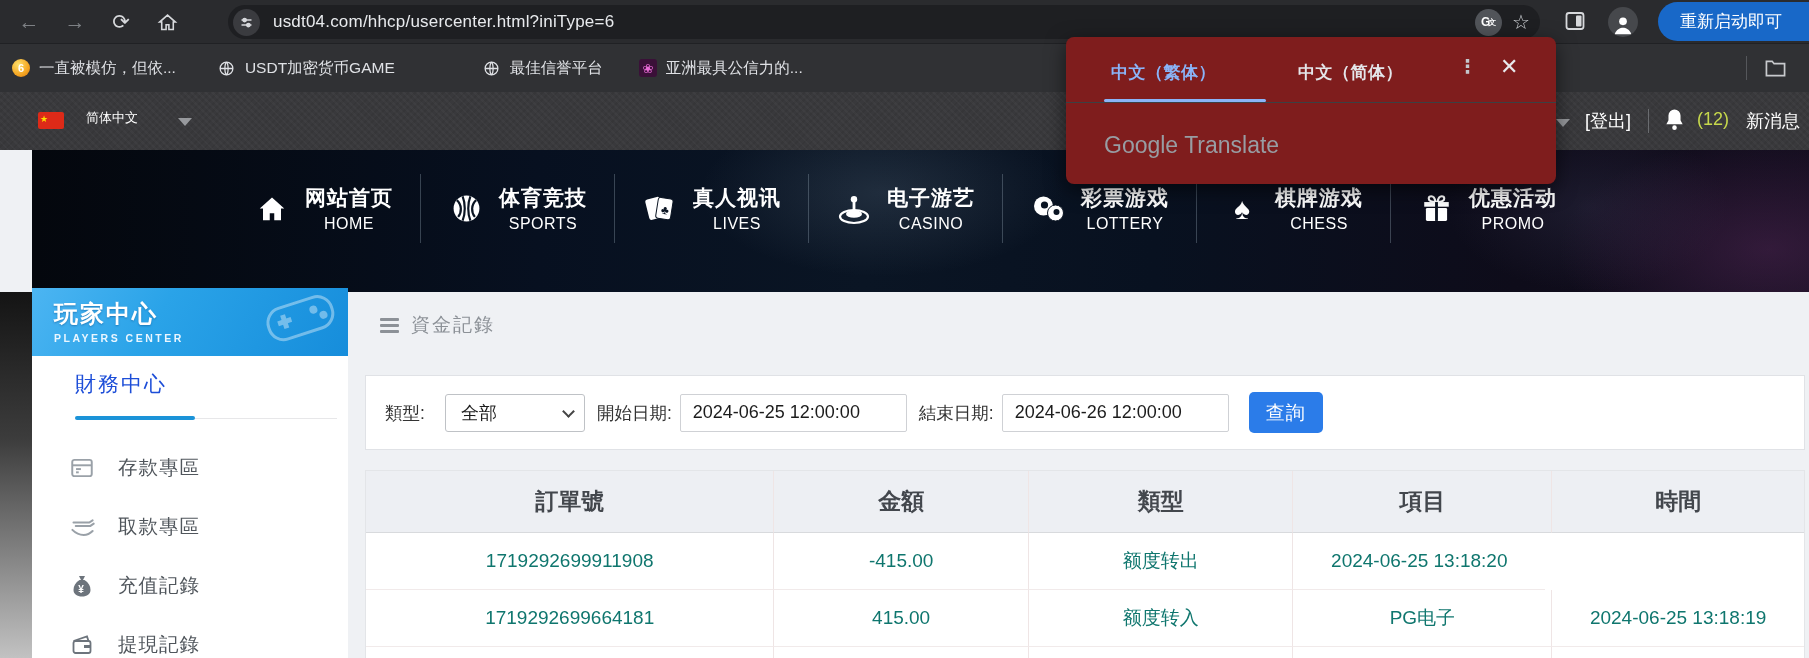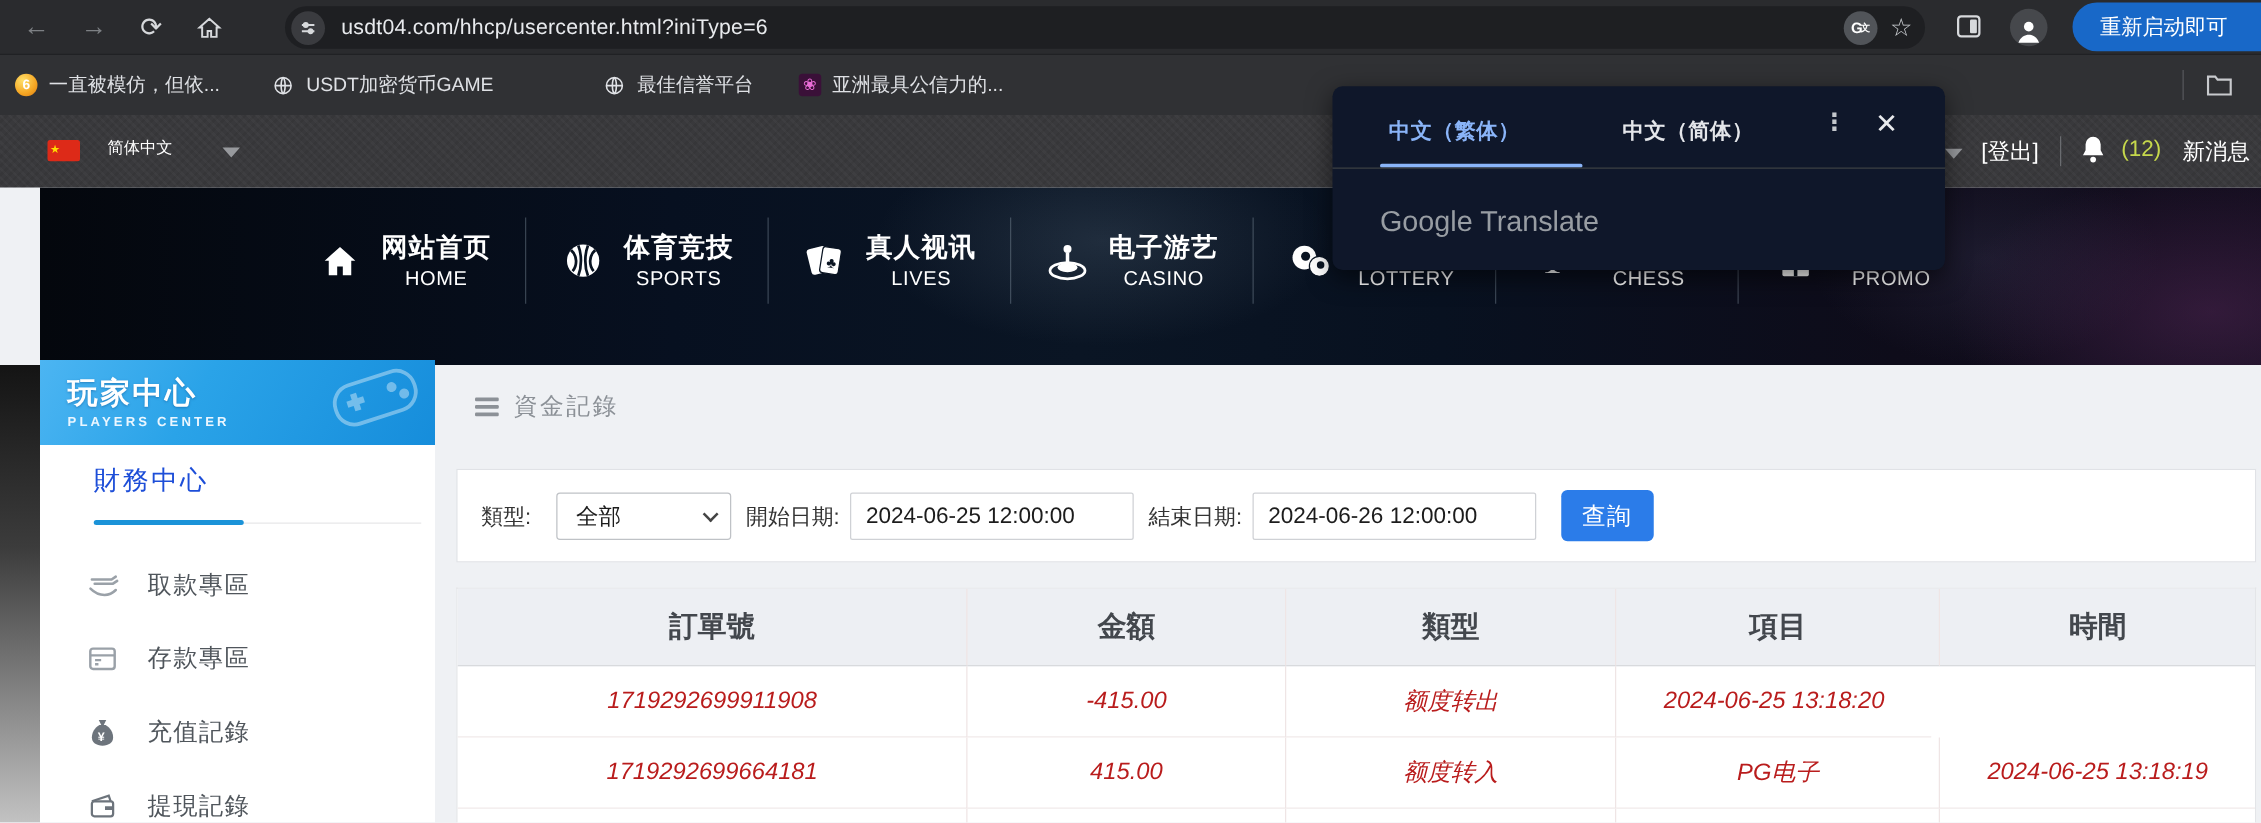--- a/index.html
+++ b/index.html
@@ -116,26 +116,26 @@
 
   .table-box { position:absolute; left:17px; top:178px; width:1440px; height:210px; background:#fff;
                border:1px solid #e3e5e8; border-bottom:none; overflow:hidden; }
   .trow { display:flex; width:100%; }
   .tcell { display:flex; align-items:center; justify-content:center; font-size:19px;
            border-right:1px solid #efe5e5; white-space:nowrap; }
   .tcell:last-child { border-right:none; }
   .thead { background:#edeff3; height:62px; }
   .thead .tcell { font-weight:bold; color:#43474d; font-size:23px; border-bottom:1px solid #d8dadd; }
   .tdata { height:57px; }
-  .tdata .tcell { color:#b91c1c; border-bottom:1px solid #f1eaea;font-style:italic; }
+  .tdata .tcell { color:#0f766e; border-bottom:1px solid #f1eaea; }
   .c0{width:28.4%;} .c1{width:17.7%;} .c2{width:18.4%;} .c3{width:18%;} .c4{width:17.5%;}
 
   
-  .gt-pop { position:absolute; left:1066px; top:37px; width:490px; height:147px; background:#0f172a;
-            border-radius:8px; box-shadow:0 6px 20px rgba(0,0,0,.55); z-index:50;margin-top:32px; }
+  .gt-pop { position:absolute; left:1066px; top:37px; width:490px; height:147px; background:#7f1d1d;
+            border-radius:8px; box-shadow:0 6px 20px rgba(0,0,0,.55); z-index:50; }
   .gt-tabs { position:relative; height:66px; display:flex; align-items:center; }
   .gt-tab { font-size:17px; font-weight:bold; letter-spacing:.5px; }
   .gt-tab.active { color:#8ab4f8; position:absolute; left:45px; top:24px; }
   .gt-tab.idle { color:#e4e6ea; position:absolute; left:232px; top:24px; }
   .gt-dots { position:absolute; left:392px; top:18px; color:#c3c7cc; font-size:19px; font-weight:bold; letter-spacing:0; }
   .gt-close { position:absolute; left:434px; top:17px; color:#e8eaed; font-size:22px; }
   .gt-underline { position:absolute; left:38px; top:62px; width:162px; height:3px; background:#8ab4f8; border-radius:2px; }
   .gt-divider { position:absolute; left:0; top:65px; width:490px; height:1px; background:#3c4043; }
   .gt-brand { position:absolute; left:38px; top:95px; color:#989da3; font-size:23px; }
 </style>
@@ -352,38 +352,38 @@
           </svg>
       </span>
     </div>
     <div class="sb-section">財務中心</div>
     <div class="sb-rule"></div>
     <div class="sb-rule-accent"></div>
     <div class="sb-list">
 
       <div class="sb-item">
         <span class="sb-ico">
-          <svg width="27" height="27" viewBox="0 0 24 24" fill="none" stroke="#9aa1a8" stroke-width="1.8">
-              <path d="M4 8.5h14l3-2M6 11.5h13l3-2" stroke-linecap="round"></path>
-              <path d="M3 15c3 3 7 4.5 10 4.5 3.5 0 6-1.5 8-3.5" stroke-linecap="round"></path>
-            </svg>
-        </span>
-        <span>取款專區</span>
-      </div>
-
-      <div class="sb-item">
-        <span class="sb-ico">
           <svg width="26" height="26" viewBox="0 0 24 24" fill="none" stroke="#9aa1a8" stroke-width="1.8">
               <rect x="3" y="4.5" width="18" height="15" rx="2"></rect>
               <line x1="3" y1="9.5" x2="21" y2="9.5"></line>
               <line x1="6.5" y1="13" x2="11" y2="13"></line>
               <line x1="6.5" y1="16" x2="9" y2="16"></line>
             </svg>
         </span>
         <span>存款專區</span>
+      </div>
+
+      <div class="sb-item">
+        <span class="sb-ico">
+          <svg width="27" height="27" viewBox="0 0 24 24" fill="none" stroke="#9aa1a8" stroke-width="1.8">
+              <path d="M4 8.5h14l3-2M6 11.5h13l3-2" stroke-linecap="round"></path>
+              <path d="M3 15c3 3 7 4.5 10 4.5 3.5 0 6-1.5 8-3.5" stroke-linecap="round"></path>
+            </svg>
+        </span>
+        <span>取款專區</span>
       </div>
 
       <div class="sb-item">
         <span class="sb-ico">
           <svg width="24" height="26" viewBox="0 0 24 26">
               <path d="M9 3h6l-2 4h-2z" fill="#6d747c"></path>
               <path d="M9.5 7h5c4 2.5 6 6 6 10 0 4-3.5 6.5-8.5 6.5S3.5 21 3.5 17c0-4 2-7.5 6-10z" fill="#6d747c"></path>
               <text x="8.2" y="20" font-size="10" fill="#fff" font-weight="bold">¥</text>
             </svg>
         </span>

